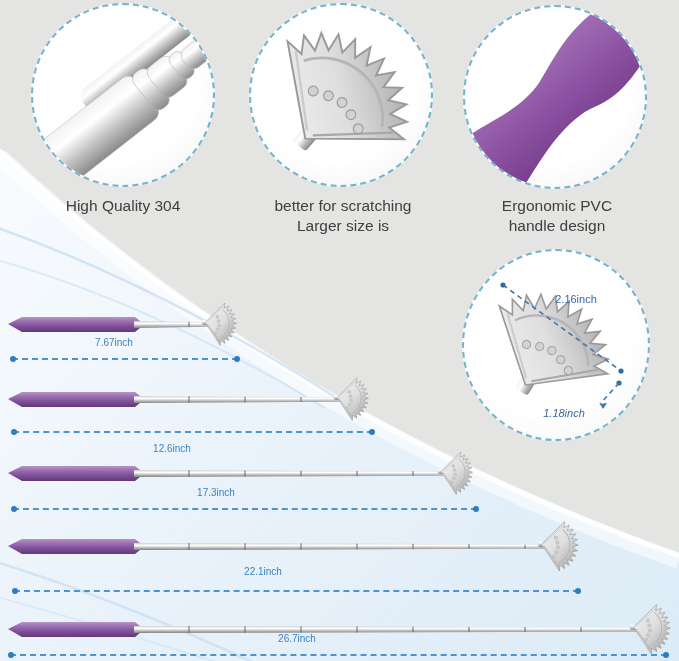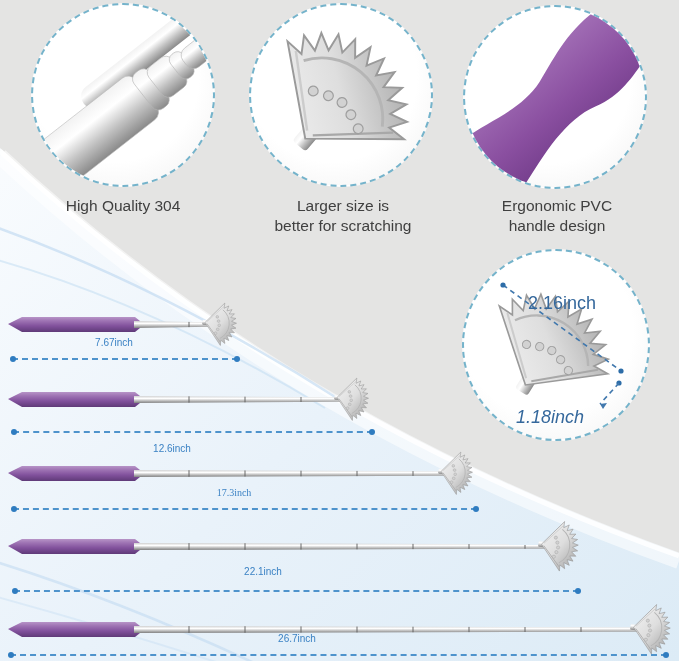--- a/index.html
+++ b/index.html
@@ -59,22 +59,22 @@
   #dim-wrap{position:absolute;left:462px;top:249px;width:192px;height:196px;}
   #dim-circle{
     position:absolute;left:0;top:0;width:188px;height:192px;border-radius:50%;
     border:2px dashed var(--circle-dash);
     background:radial-gradient(circle at 45% 42%,#ffffff 58%,#f0f0f0 100%);
     overflow:hidden;box-sizing:border-box;
   }
   #dim-circle svg{position:absolute;left:0;top:0;width:100%;height:100%;}
   #dim-lines{position:absolute;left:0;top:0;width:192px;height:196px;pointer-events:none;}
   .dimlabel{
-    position:absolute;width:96px;text-align:left;
-    font-size:18px;color:var(--dimension-blue);
+    position:absolute;width:96px;text-align:center;
+    font-size:11px;color:var(--dimension-blue);
   }
   .defs-holder{position:absolute;width:0;height:0;overflow:hidden;}
 </style>
 </head>
 <body>
 
 <svg class="defs-holder" aria-hidden="true">
   <defs>
     <linearGradient id="silverV" x1="0" y1="0" x2="0" y2="1">
       <stop offset="0" stop-color="#f2f2f2"></stop>
@@ -153,22 +153,22 @@
       <g transform="rotate(-40 92 92)">
         <path d="M-40 70 C 0 54 45 84 90 70 C 125 58 155 44 205 54 L240 60 L244 116 C 195 108 165 140 118 126 C 78 114 30 136 -18 150 L-40 156 Z" fill="url(#gradPurple)"></path>
       </g>
     </svg>
   </div>
 
   <div class="caption" style="left:8px;top:196px;">
     <div>High Quality 304</div>
   </div>
   <div class="caption" style="left:228px;top:196px;">
+    <div>better for scratching</div>
     <div>Larger size is</div>
-    <div>better for scratching</div>
   </div>
   <div class="caption" style="left:442px;top:196px;">
     <div>Ergonomic PVC</div>
     <div>handle design</div>
   </div>
 
   <div id="dim-wrap">
     <div id="dim-circle">
       <svg viewBox="0 0 188 192">
         <g transform="translate(-4,105) rotate(-58) scale(2.1)">
@@ -203,21 +203,21 @@
     </svg>
   <div class="mline" style="left:13px;top:431px;width:360px;"></div>
   <div class="mlabel" style="left:112px;top:410px;margin-top:33px;">12.6inch</div>
 
   <div class="handle" style="left:8px;top:466px;"></div>
   <div class="shaft" style="left:134px;top:470px;width:312px;"></div>
   <svg class="head" viewBox="0 0 52 70" style="left:438px;top:449px;width:36px;height:48px;">
       <use href="#headShape"></use>
     </svg>
   <div class="mline" style="left:13px;top:508px;width:464px;"></div>
-  <div class="mlabel" style="left:174px;top:487px;font-family:Liberation Serif, serif;">17.3inch</div>
+  <div class="mlabel" style="left:156px;top:487px;">17.3inch</div>
 
   <div class="handle" style="left:8px;top:539px;"></div>
   <div class="shaft" style="left:134px;top:543px;width:412px;"></div>
   <svg class="head" viewBox="0 0 52 70" style="left:538px;top:518px;width:42px;height:56px;">
       <use href="#headShape"></use>
     </svg>
   <div class="mline" style="left:14px;top:590px;width:565px;"></div>
   <div class="mlabel" style="left:203px;top:566px;">22.1inch</div>
 
   <div class="handle" style="left:8px;top:622px;"></div>

